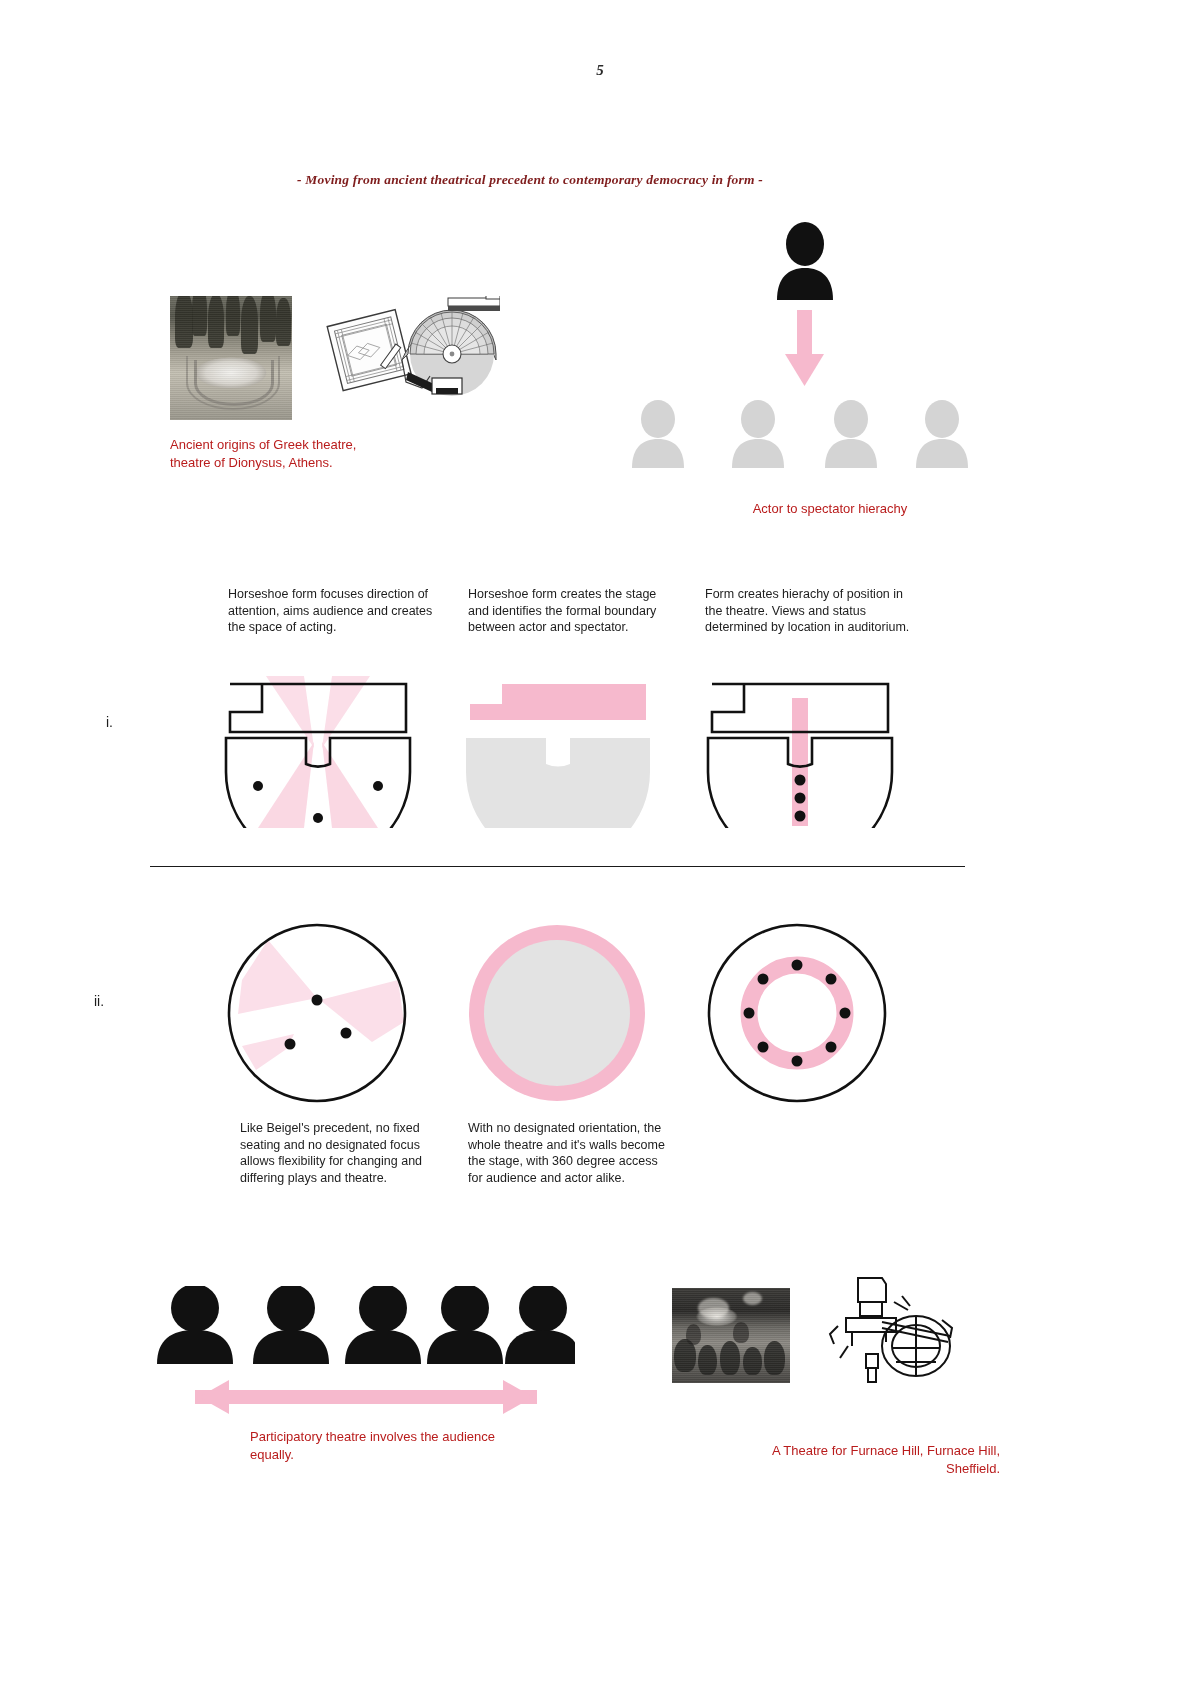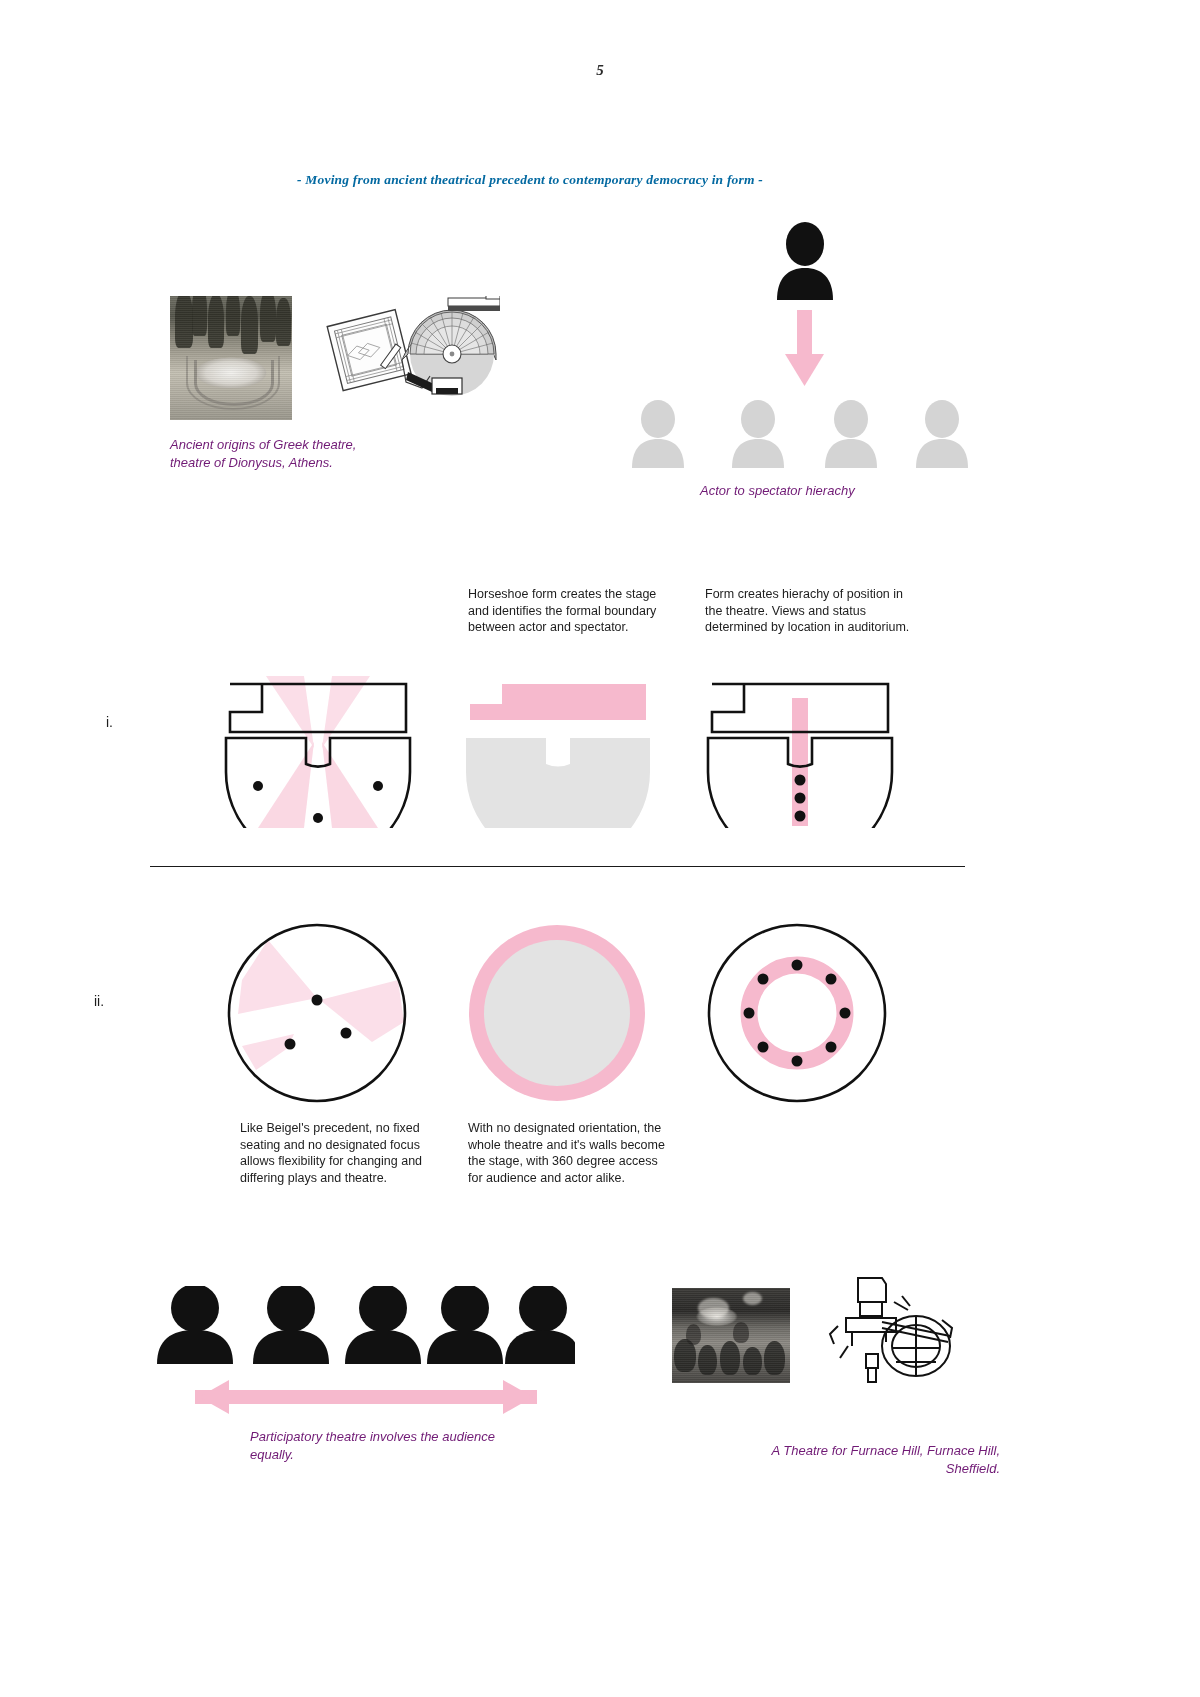--- a/index.html
+++ b/index.html
@@ -11,27 +11,26 @@
   .page{position:relative;width:1200px;height:1697px;}
 
   .page-number{
     position:absolute;top:62px;left:0;width:1200px;text-align:center;
     font-family:"Liberation Serif",serif;font-style:italic;font-weight:bold;
     font-size:15px;color:#2a2a2a;
   }
   .header-line{
     position:absolute;top:172px;left:0;width:1060px;text-align:center;
     font-family:"Liberation Serif",serif;font-style:italic;font-weight:bold;
-    font-size:13.5px;letter-spacing:.2px;color:#0369a1;
+    font-size:13.5px;letter-spacing:.2px;color:#7f1d1d;
   }
 
   .caption{
-    font-size:13px;line-height:17.5px;color:#701a75;
+    font-size:13px;line-height:17.5px;color:#b91c1c;
     font-family:"Liberation Sans",sans-serif;
-    font-style:italic;
   }
   .body-text{
     font-size:12.5px;line-height:16.5px;color:#1d1d1d;
   }
 
   
   .photo-ruins{
     position:absolute;left:170px;top:296px;width:122px;height:124px;
     background:
       radial-gradient(ellipse 46px 20px at 50% 62%, #f2f1ee 0%, #d9d6cf 55%, #b9b5ac 75%, transparent 78%),
@@ -49,21 +48,21 @@
   }
   .photo-ruins .grain{
     position:absolute;inset:0;
     background:repeating-linear-gradient(0deg,rgba(255,255,255,.06) 0 1px,rgba(0,0,0,.05) 1px 2px);
   }
 
   
   .plan-drawing{position:absolute;left:320px;top:296px;width:180px;height:124px;}
 
   .hier-block{position:absolute;left:620px;top:222px;width:360px;height:250px;}
-  .hier-caption{position:absolute;left:700px;top:482px;width:260px;}
+  .hier-caption{position:absolute;left:700px;top:500px;width:260px;text-align:center;}
 
   
   .row-label{
     position:absolute;font-size:14px;color:#1d1d1d;
     font-family:"Liberation Sans",sans-serif;
   }
 
   
   .divider{
     position:absolute;left:150px;top:866px;width:815px;height:0;
@@ -199,20 +198,21 @@
           <path d="M0 68 C0 48 10 39 26 39 C42 39 52 48 52 68 Z"></path>
         </g>
       </g>
     </svg>
   </div>
 
   <div class="caption hier-caption">Actor to spectator hierachy</div>
 
   <div class="row-label" style="left:106px;top:714px;">i.</div>
 
+  <div class="tcol body-text" style="left:228px;top:586px;">Horseshoe form focuses direction of attention, aims audience and creates the space of acting.</div>
   <div class="tcol body-text" style="left:705px;top:586px;">Form creates hierachy of position in the theatre. Views and status determined by location in auditorium.</div>
   <div class="tcol body-text" style="left:468px;top:586px;">Horseshoe form creates the stage and identifies the formal boundary between actor and spectator.</div>
 
   <div style="position:absolute;left:218px;top:668px;width:200px;height:160px;">
     <svg width="200" height="160" viewBox="0 0 200 160">
       <g opacity=".55" fill="#f6b9cd">
         <path d="M96 74 L40 160 L86 160 Z"></path>
         <path d="M104 74 L160 160 L114 160 Z"></path>
         <path d="M96 80 L48 8 L86 8 Z" opacity=".85"></path>
         <path d="M104 80 L152 8 L114 8 Z" opacity=".85"></path>

